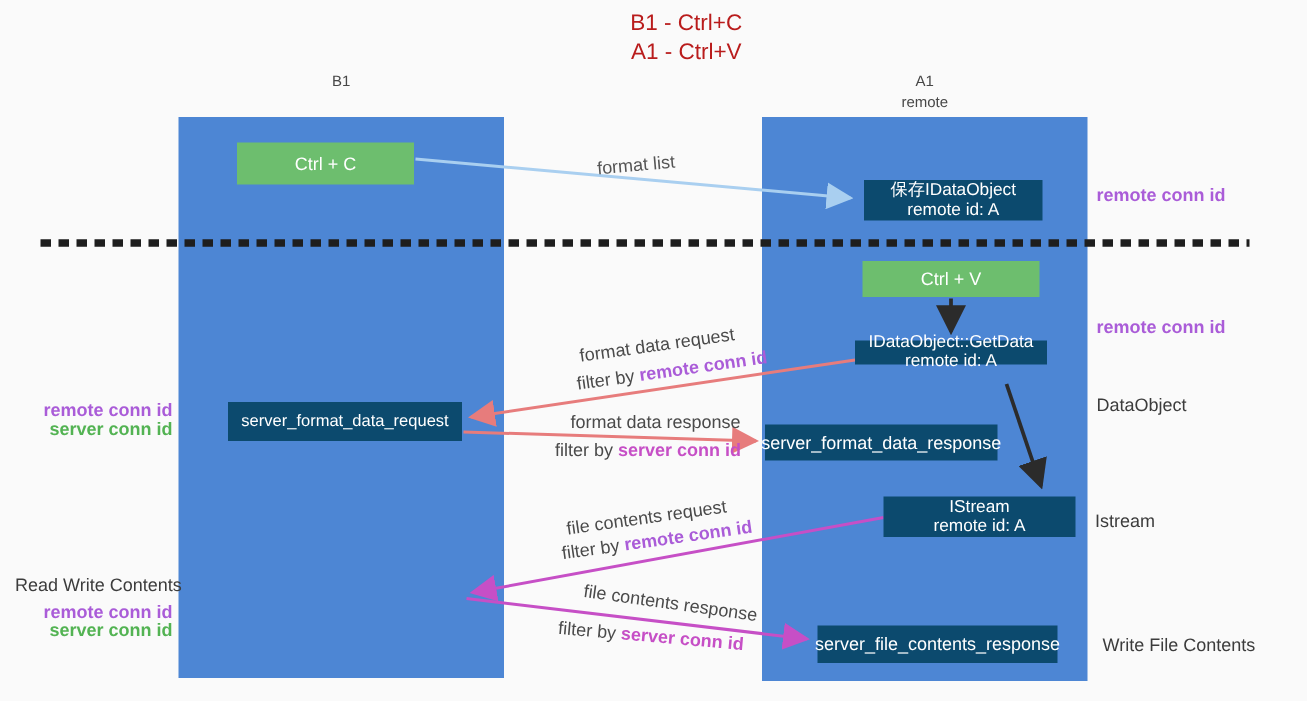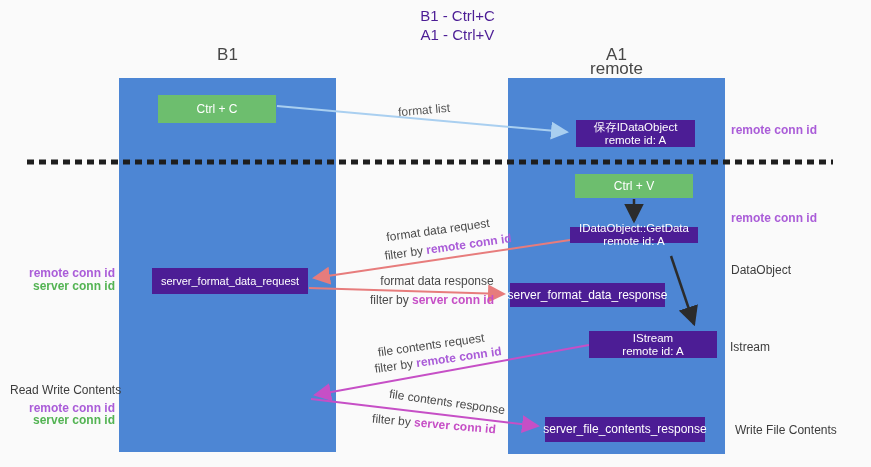--- a/index.html
+++ b/index.html
@@ -6,40 +6,40 @@
   html, body { background: #fafafa; }
   body { font-family: "Liberation Sans", sans-serif; }
   .canvas {
     position: relative;
     width: 871px; height: 467px;
     background: #fafafa;
     overflow: hidden;
   }
   .title {
     position: absolute; left: 0; top: 6px; width: 871px;
-    text-align: center; color: #4c1d95; font-size: 15px; line-height: 19px;
+    text-align: center; color: #b91c1c; font-size: 15px; line-height: 19px;
     z-index: 4;
     padding-left: 44px;
   }
   .lane-label {
     position: absolute; top: 48px; width: 217px;
-    text-align: center; color: #474747; font-size: 17px; line-height: 14px;
+    text-align: center; color: #474747; font-size: 10px; line-height: 14px;
     z-index: 4;
   }
   .lane-rect {
     position: absolute; top: 78px; width: 217px;
     background: #4d86d4; z-index: 1;
   }
   .box {
     position: absolute; z-index: 3;
     display: flex; flex-direction: column; align-items: center; justify-content: center;
     color: #ffffff; text-align: center; white-space: nowrap;
   }
   .box.green { background: #6dbe6e; font-size: 12px; }
-  .box.orange { background: #4c1d95; font-size: 11.5px; line-height: 13px; }
+  .box.orange { background: #0c4a6e; font-size: 11.5px; line-height: 13px; }
   .svg-layer { position: absolute; left: 0; top: 0; z-index: 2; pointer-events: none; }
   .flow-label {
     position: absolute; z-index: 4; white-space: nowrap;
     color: #4a4a4a; font-size: 12px;
     transform: translate(-50%, -50%);
   }
   .flow-label .val-purple { color: #aa5cd8; font-weight: bold; }
   .flow-label .val-magenta { color: #c64fc6; font-weight: bold; }
   .side-label {
     position: absolute; z-index: 4; white-space: nowrap; font-size: 12px;

